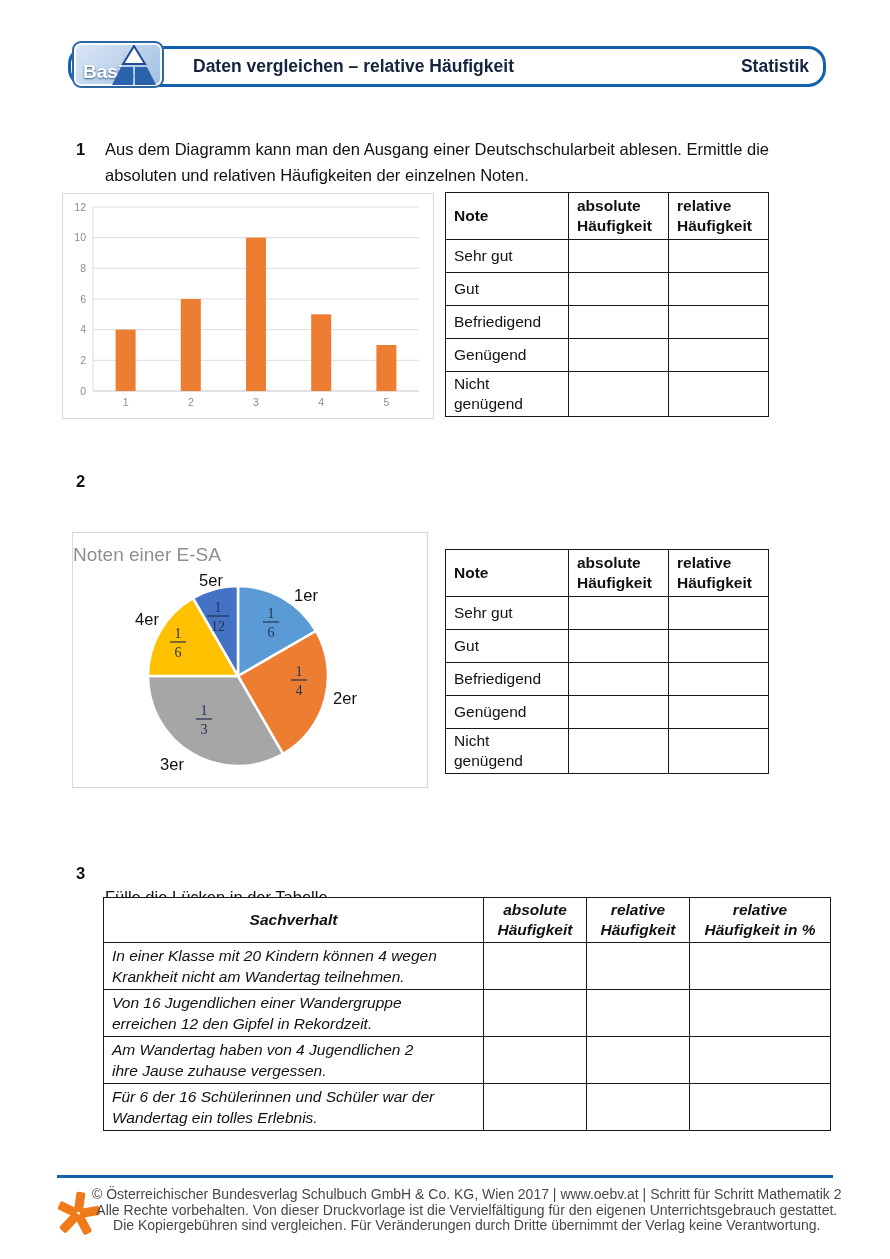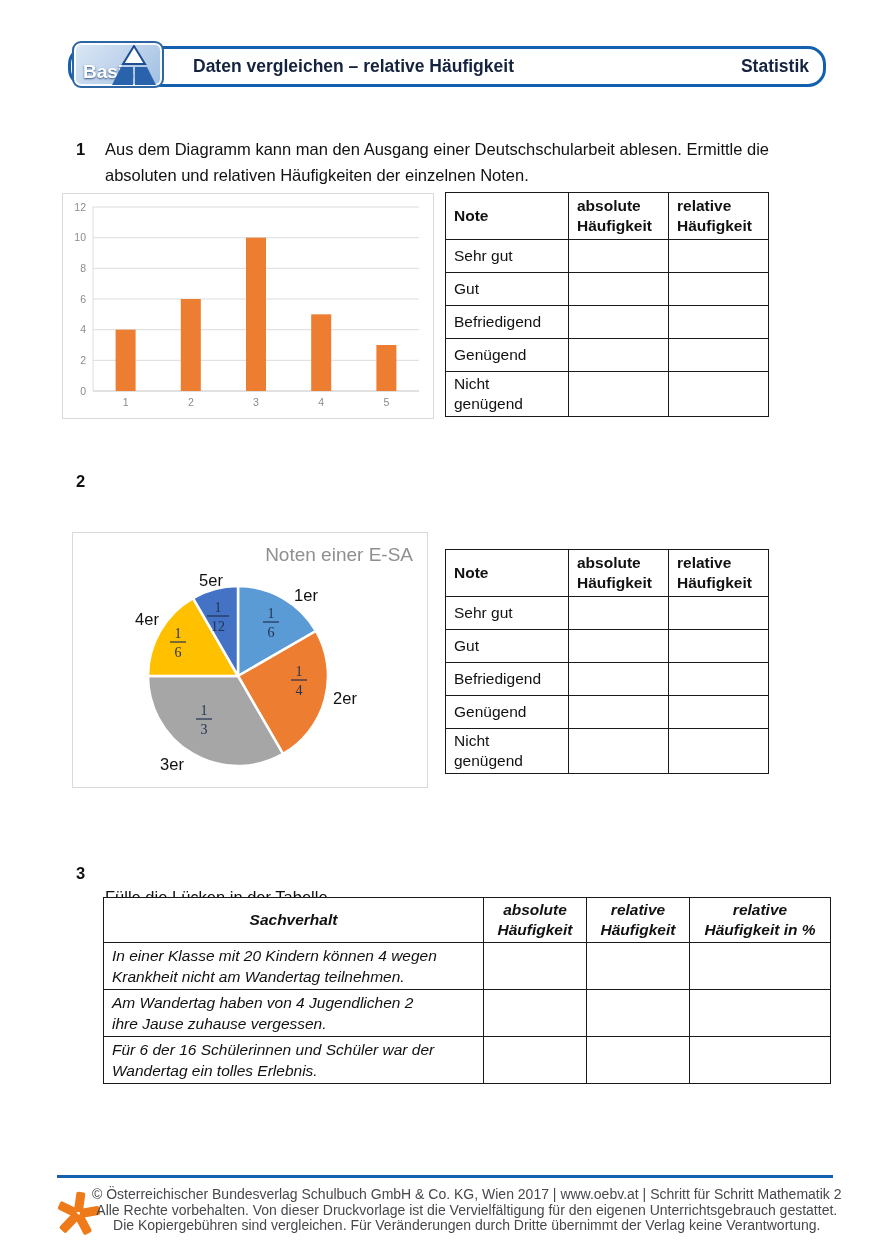--- a/index.html
+++ b/index.html
@@ -21,21 +21,21 @@
   .logo-pyramid{position:absolute;right:5px;top:2px;}
 
   
   .task-num{position:absolute;font-weight:bold;font-size:16.5px;line-height:26px;}
   .task-text{position:absolute;font-size:16.5px;line-height:26px;white-space:pre-line;width:745px;}
 
   
   .chart-box{position:absolute;border:1px solid #d9d9d9;background:#fff;box-sizing:border-box;}
   #bar-box{left:62px;top:193px;width:372px;height:226px;}
   #pie-box{left:72px;top:532px;width:356px;height:256px;}
-  .pie-title{position:absolute;top:11px;left:0;width:340px;text-align:right;
+  .pie-title{position:absolute;top:11px;left:0;width:340px;text-align:left;
     font-size:19px;color:#8f8f8f;}
 
   
   table.tbl{position:absolute;border-collapse:collapse;background:#fff;table-layout:fixed;}
   .tbl th,.tbl td{border:1.5px solid #1a1a1a;padding:2px 8px;font-size:15.5px;
     vertical-align:middle;box-sizing:border-box;overflow:hidden;}
   .tbl th{font-weight:bold;text-align:left;line-height:20px;}
   .tbl td.lbl{white-space:pre-line;line-height:20px;}
   .small-tbl thead tr{height:47px;}
   .small-tbl tbody tr{height:33px;}
@@ -245,20 +245,27 @@
       </thead>
     <tbody>
       <tr>
           <td class="lbl">In einer Klasse mit 20 Kindern können 4 wegen
 Krankheit nicht am Wandertag teilnehmen.</td>
           <td></td>
           <td></td>
           <td></td>
         </tr>
       <tr>
+          <td class="lbl">Von 16 Jugendlichen einer Wandergruppe
+erreichen 12 den Gipfel in Rekordzeit.</td>
+          <td></td>
+          <td></td>
+          <td></td>
+        </tr>
+      <tr>
           <td class="lbl">Am Wandertag haben von 4 Jugendlichen 2
 ihre Jause zuhause vergessen.</td>
           <td></td>
           <td></td>
           <td></td>
         </tr>
       <tr>
           <td class="lbl">Für 6 der 16 Schülerinnen und Schüler war der
 Wandertag ein tolles Erlebnis.</td>
           <td></td>

